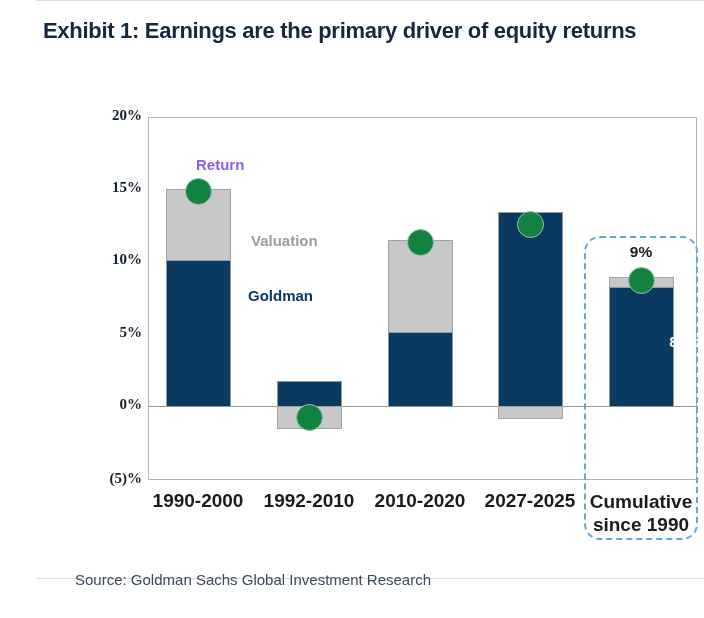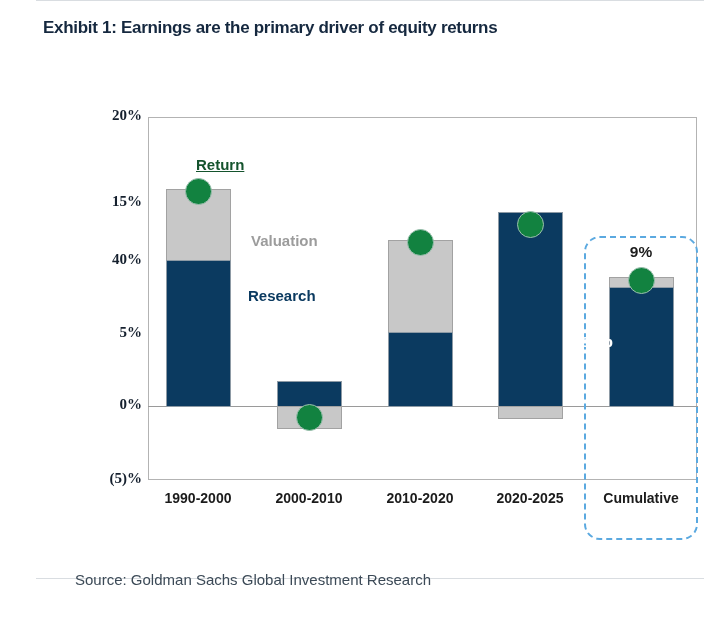--- a/index.html
+++ b/index.html
@@ -5,74 +5,74 @@
   html,body{margin:0;padding:0;}
   body{
     width:704px;height:618px;background:#ffffff;
     font-family:"Liberation Sans", sans-serif;
     color:#10263b;overflow:hidden;position:relative;
   }
   .top-rule{position:absolute;left:36px;top:0px;width:668px;height:1px;background:#d9dde1;}
   .title{
     position:absolute;left:43px;top:18px;width:640px;
     font-family:"Liberation Sans", sans-serif;
-    font-size:17px;font-weight:bold;letter-spacing:-0.3px;
+    font-size:22px;font-weight:bold;letter-spacing:-0.3px;
     color:#15283f;white-space:nowrap;
   }
 
   
   #chart{position:absolute;left:0;top:0;width:704px;height:560px;margin-left:36px;}
   .plot{
     position:absolute;left:112px;top:117px;width:549px;height:363px;
     border:1px solid #b3b3b3;box-sizing:border-box;background:#fff;
   }
   .zeroline{position:absolute;left:112px;top:406px;width:550px;height:1px;background:#9a9a9a;}
 
   .ytick{
     position:absolute;right:0;width:62px;text-align:right;
     font-size:15px;font-weight:bold;color:#15202e;
     font-family:"Liberation Serif", serif;
   }
   .ytick-wrap{position:absolute;left:40px;top:0;width:66px;height:520px;}
 
   .xtick{
     position:absolute;text-align:center;
-    font-size:14px;font-weight:bold;color:#1b1b1b;width:120px;
+    font-size:19px;font-weight:bold;color:#1b1b1b;width:120px;
   }
   .xtick.two-line{line-height:1.22;}
 
   .barwrap{position:absolute;}
   .seg{position:absolute;box-sizing:border-box;border:1px solid #9f9f9f;}
   .seg.earn{background:#0b3a60;border-color:#8d9aa5;}
   .seg.val{background:#c8c8c8;border-color:#a2a2a2;}
   .dot{
     position:absolute;width:27px;height:27px;border-radius:50%;
     background:#128240;border:1px solid #9bbfae;box-sizing:border-box;
   }
 
   .annot{position:absolute;font-size:15px;font-weight:bold;white-space:nowrap;}
-  .annot.return{color:#14532d;text-decoration:underline;}
+  .annot.return{color:#8b5cf6;}
   .annot.valuation{color:#9c9c9c;}
   .annot.earnings{color:#0b3a60;}
 
   .subtitle{
     position:absolute;left:238px;top:124px;width:340px;text-align:center;
     font-size:17.5px;font-weight:bold;color:#111111;line-height:1.35;
   }
 
   .dashbox{
     position:absolute;left:548px;top:236px;width:114px;height:304px;
     border:2px dashed #5ba9e0;border-radius:16px;box-sizing:border-box;
   }
   .callout-top{
     position:absolute;width:120px;text-align:center;
     font-size:15.5px;font-weight:bold;color:#1b1b1b;
   }
   .inbar-label{
-    position:absolute;width:120px;text-align:left;
+    position:absolute;width:120px;text-align:right;
     font-size:15.5px;font-weight:bold;color:#ffffff;
   }
 
   
   .bot-rule{position:absolute;left:36px;top:578px;width:668px;height:1px;background:#d9dde1;}
   .source{
     position:absolute;left:43px;top:571px;
     font-size:15px;color:#3c4a57;white-space:nowrap;margin-left:32px;
   }
 </style>
@@ -83,22 +83,22 @@
 
 <div class="title">Exhibit 1: Earnings are the primary driver of equity returns</div>
 
 <div id="chart">
 
   <div class="plot"></div>
   <div class="zeroline"></div>
 
   <div class="ytick-wrap">
     <div class="ytick" style="top:107px">20%</div>
-    <div class="ytick" style="top:193px">15%</div>
-    <div class="ytick" style="top:251px">40%</div>
+    <div class="ytick" style="top:179px">15%</div>
+    <div class="ytick" style="top:251px">10%</div>
     <div class="ytick" style="top:324px">5%</div>
     <div class="ytick" style="top:396px">0%</div>
     <div class="ytick" style="top:470px">(5)%</div>
   </div>
 
 
   <div class="dashbox"></div>
 
   <div class="barwrap">
     <div class="seg val" style="left:130px;top:189px;width:65px;height:72px;"></div>
@@ -127,28 +127,29 @@
   <div class="barwrap">
     <div class="seg val" style="left:573px;top:277px;width:65px;height:12px;"></div>
     <div class="seg earn" style="left:573px;top:287px;width:65px;height:120px;"></div>
     <div class="dot" style="left:592px;top:267px;"></div>
     <div class="callout-top" style="left:545px;top:243px;">9%</div>
     <div class="inbar-label" style="left:545px;top:333px;">8 pp</div>
   </div>
 
   <div class="annot return" style="left:160px;top:156px;">Return</div>
   <div class="annot valuation" style="left:215px;top:232px;">Valuation</div>
-  <div class="annot earnings" style="left:212px;top:287px;">Research</div>
+  <div class="annot earnings" style="left:212px;top:287px;">Goldman</div>
 
   <div>
     <div class="xtick" style="left:102px;top:490px;">1990-2000</div>
-    <div class="xtick" style="left:213px;top:490px;">2000-2010</div>
+    <div class="xtick" style="left:213px;top:490px;">1992-2010</div>
     <div class="xtick" style="left:324px;top:490px;">2010-2020</div>
-    <div class="xtick" style="left:434px;top:490px;">2020-2025</div>
+    <div class="xtick" style="left:434px;top:490px;">2027-2025</div>
     <div class="xtick two-line" style="left:545px;top:490px;">
       <div>Cumulative</div>
+      <div>since 1990</div>
     </div>
   </div>
 
 </div>
 
 <div class="bot-rule"></div>
 <div class="source">Source: Goldman Sachs Global Investment Research</div>
 
 </body></html>

